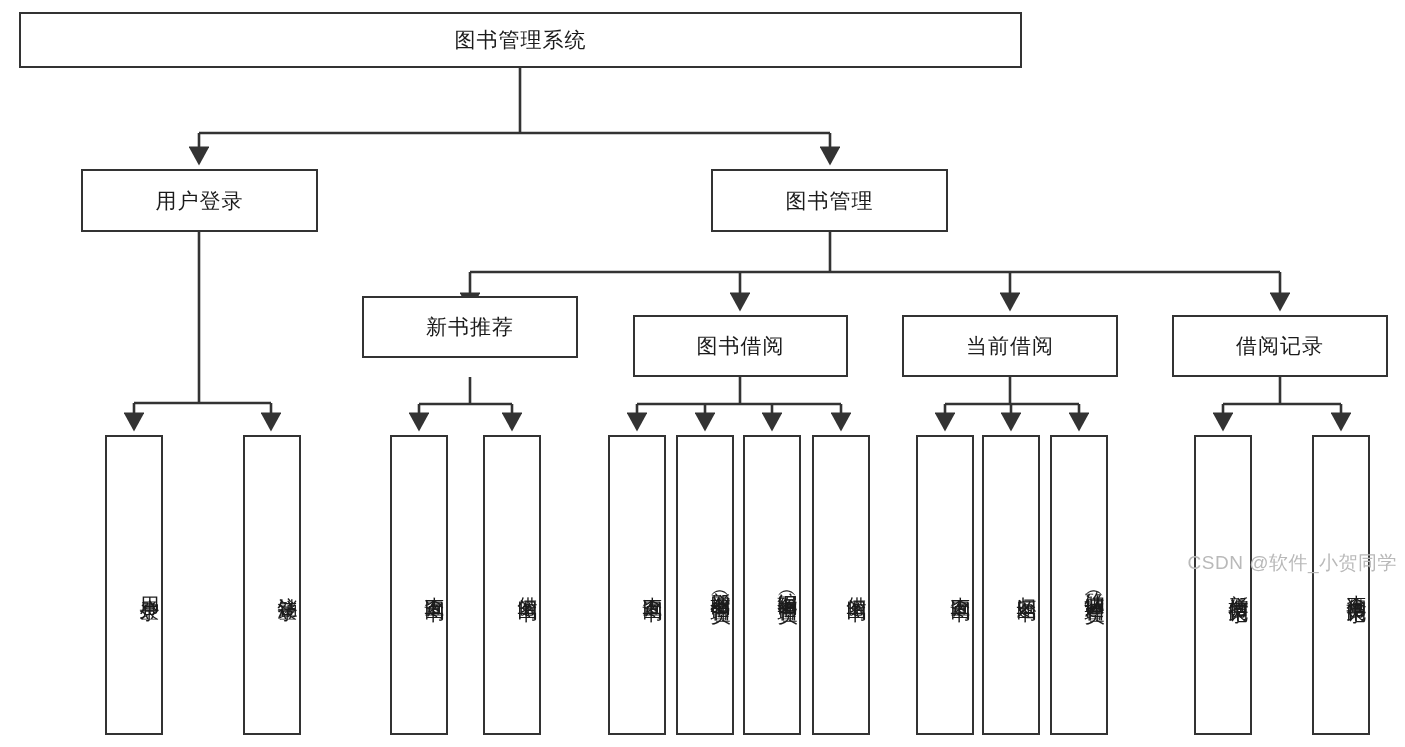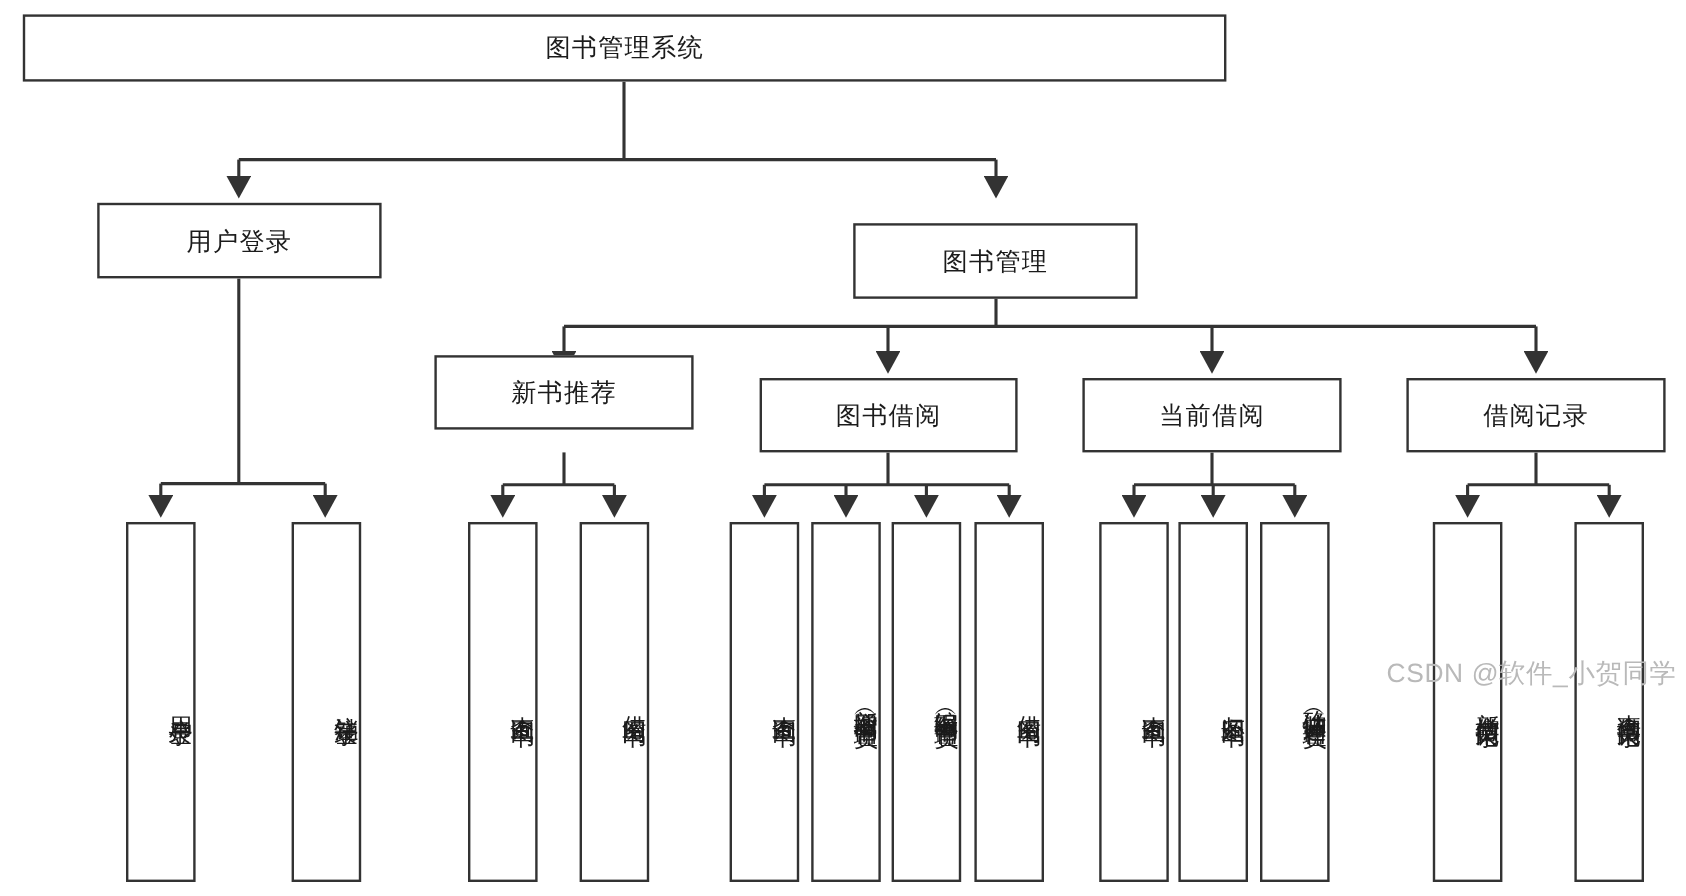--- a/index.html
+++ b/index.html
@@ -7,21 +7,21 @@
        font-family:"Liberation Sans","DejaVu Sans",sans-serif;}
   #diagram{position:absolute;left:0;top:0;width:1405px;height:582px;}
   .node{position:absolute;box-sizing:border-box;background:#ffffff;
         border:2px solid #333333;display:flex;align-items:center;
         justify-content:center;color:#1b1b1b;}
   .node.h{font-size:21px;letter-spacing:1px;}
   .node.v{writing-mode:vertical-rl;text-orientation:upright;
           font-size:20px;line-height:1.18;letter-spacing:2px;
           padding:6px 0;align-items:flex-start;justify-content:center;}
   .node.v .txt{display:block;}
-  #watermark{position:absolute;right:8px;bottom:6px;font-size:22px;
+  #watermark{position:absolute;right:8px;bottom:6px;font-size:19px;
              color:#b9b9b9;letter-spacing:0.5px;white-space:nowrap;}
   .edges{position:absolute;left:0;top:0;width:1405px;height:747px;
          pointer-events:none;}
 </style>
 </head>
 <body>
 
 <div id="diagram">
 
   <svg class="edges" viewBox="0 0 1405 747" width="1405" height="747">
@@ -74,21 +74,21 @@
     </g>
   </svg>
 
   <div class="node h" style="left:19px;top:12px;width:1003px;height:56px;">
     <span class="txt">图书管理系统</span>
   </div>
 
   <div class="node h" style="left:81px;top:169px;width:237px;height:63px;">
     <span class="txt">用户登录</span>
   </div>
-  <div class="node h" style="left:711px;top:186px;width:237px;height:63px;">
+  <div class="node h" style="left:711px;top:169px;width:237px;height:63px;">
     <span class="txt">图书管理</span>
   </div>
 
   <div class="node h" style="left:362px;top:296px;width:216px;height:62px;">
     <span class="txt">新书推荐</span>
   </div>
   <div class="node h" style="left:902px;top:315px;width:216px;height:62px;">
     <span class="txt">当前借阅</span>
   </div>
   <div class="node h" style="left:633px;top:315px;width:215px;height:62px;">

